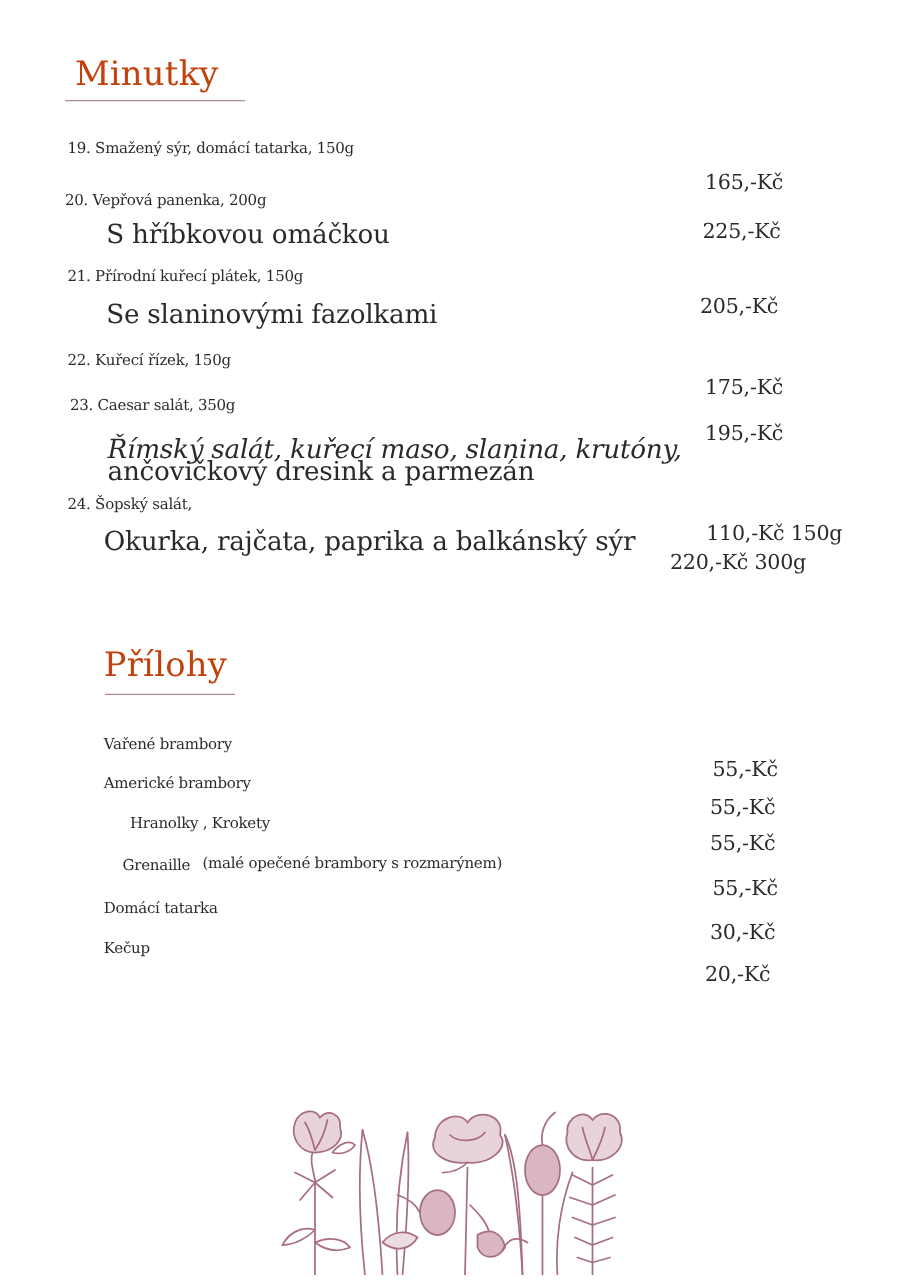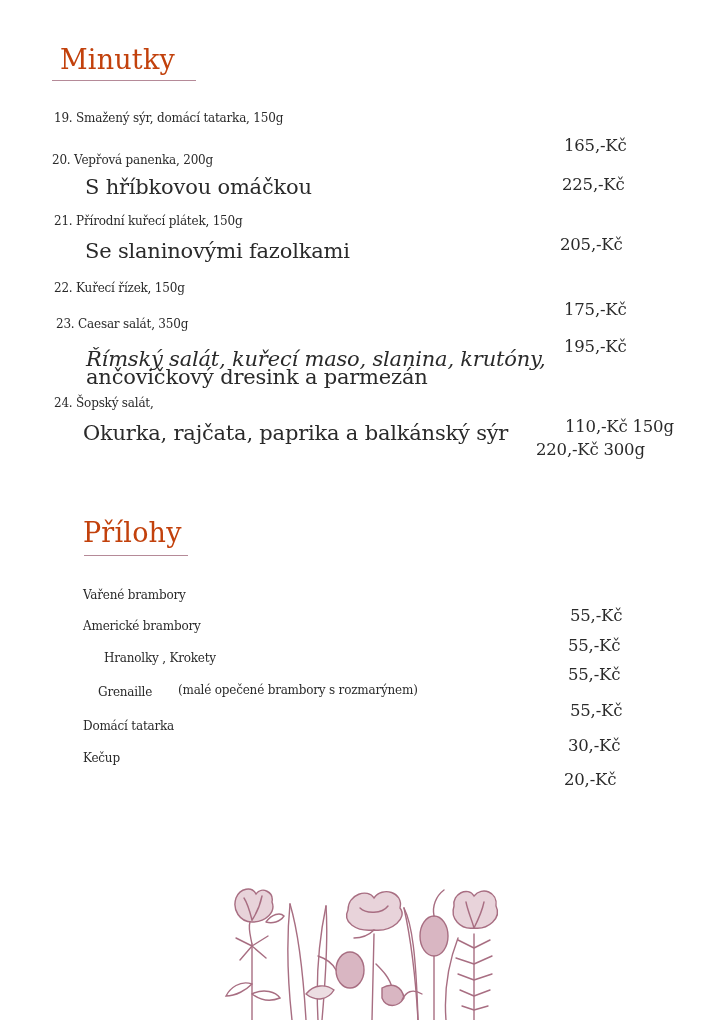--- a/index.html
+++ b/index.html
@@ -84,21 +84,21 @@
 <div class="abs item" style="left:83px; top:588px;">Vařené brambory</div>
 <div class="abs price" style="left:570px; top:586px;">55,-Kč</div>
 
 <div class="abs item" style="left:83px; top:619px;">Americké brambory</div>
 <div class="abs price" style="left:568px; top:616px;">55,-Kč</div>
 
 <div class="abs item" style="left:83px; top:651px;margin-left:21px;">Hranolky , Krokety</div>
 <div class="abs price" style="left:568px; top:645px;">55,-Kč</div>
 
 <div class="abs item" style="left:98px; top:685px;">Grenaille</div>
-<div class="abs item" style="left:178px; top:683px;">(malé opečené brambory s rozmarýnem)</div>
+<div class="abs item" style="left:162px; top:683px;">(malé opečené brambory s rozmarýnem)</div>
 <div class="abs price" style="left:570px; top:681px;">55,-Kč</div>
 
 <div class="abs item" style="left:83px; top:719px;text-align:right;">Domácí tatarka</div>
 <div class="abs price" style="left:568px; top:716px;">30,-Kč</div>
 
 <div class="abs item" style="left:83px; top:751px;">Kečup</div>
 <div class="abs price" style="left:564px; top:750px;">20,-Kč</div>
 
 <svg class="flowers" viewBox="0 0 284 136" xmlns="http://www.w3.org/2000/svg">
   <g fill="none" stroke="#a86e82" stroke-width="1.4" stroke-linecap="round">

